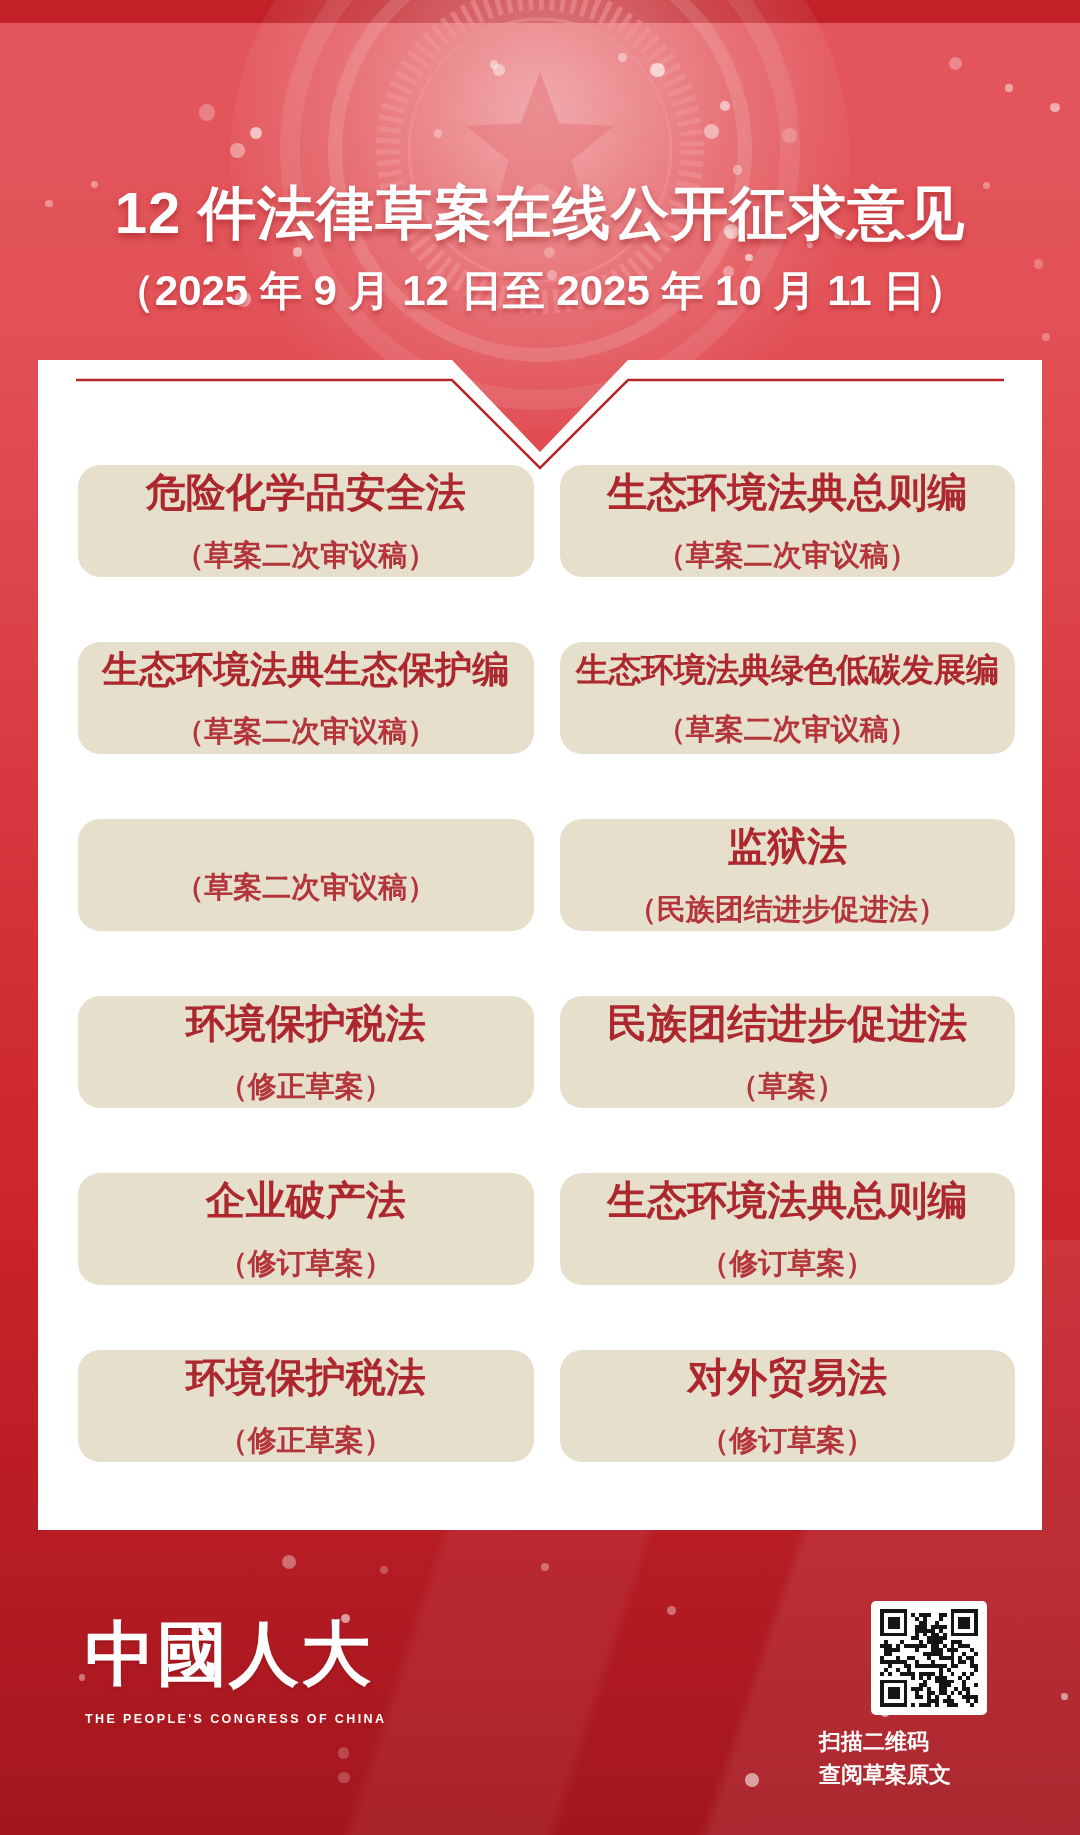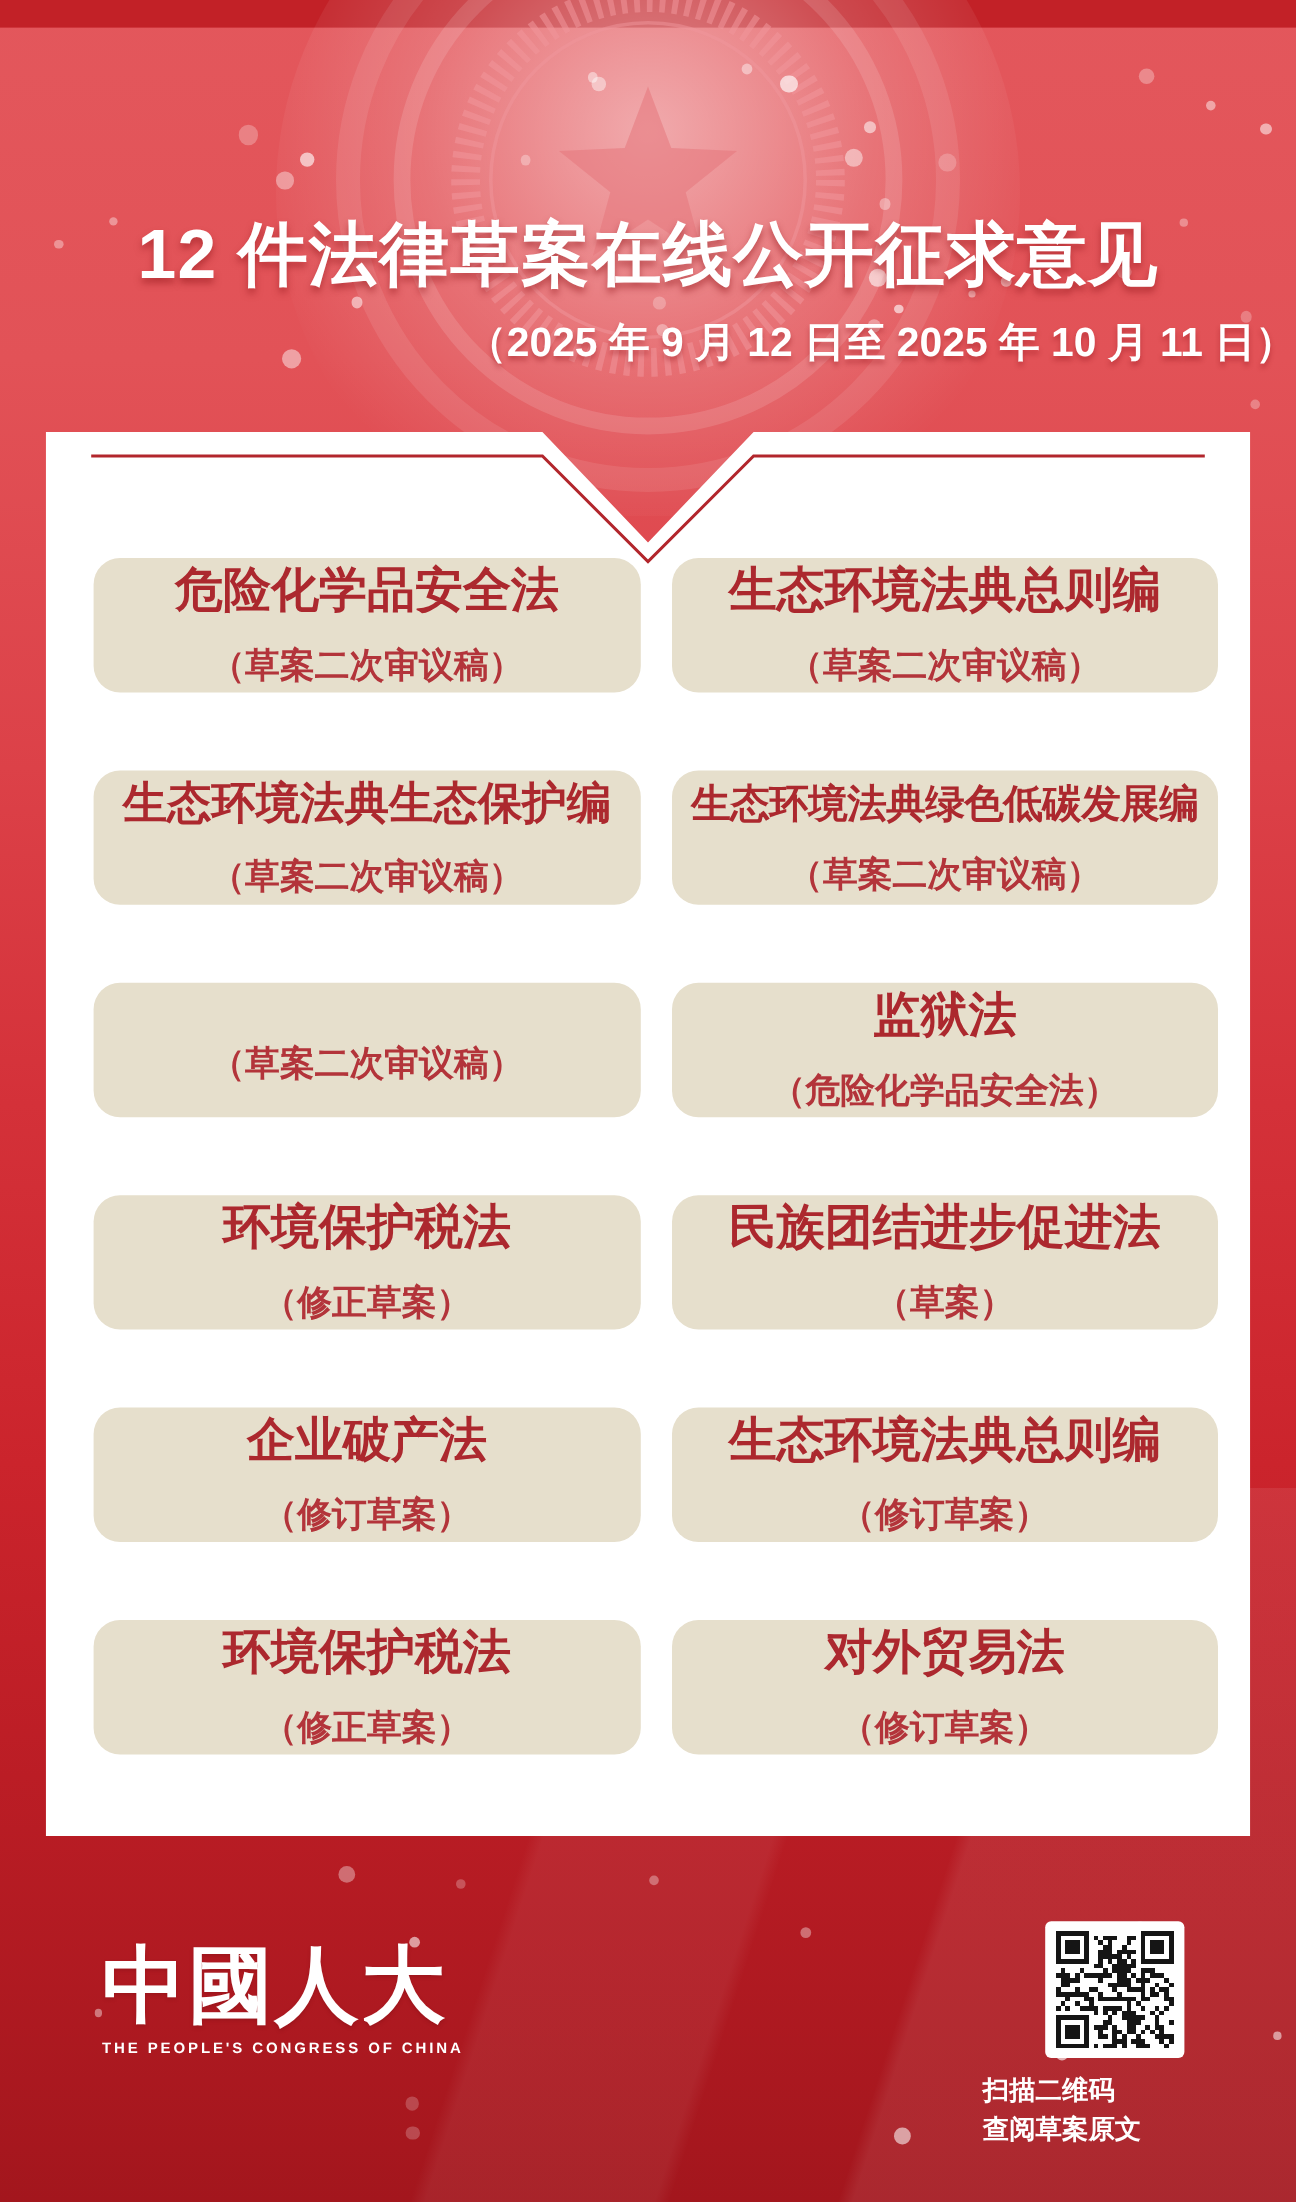--- a/index.html
+++ b/index.html
@@ -14,22 +14,22 @@
   .dots{position:absolute;inset:0;pointer-events:none;}
   .dot{position:absolute;background:#fff;border-radius:50%;}
   .streaks{position:absolute;left:0;right:0;top:1240px;bottom:0;pointer-events:none;
     background:linear-gradient(108deg,rgba(255,255,255,0) 42%,rgba(255,255,255,.06) 43%,rgba(255,255,255,.06) 58%,rgba(255,255,255,0) 59%,rgba(255,255,255,0) 70%,rgba(255,255,255,.08) 71%,rgba(255,255,255,.08) 100%);}
   .title{
     position:absolute;left:0;top:184px;width:1080px;margin:0;text-align:center;
     color:#fff;font-size:58px;font-weight:bold;letter-spacing:1px;line-height:1;
     text-shadow:0 4px 6px rgba(150,25,30,.55);
   }
   .subtitle{
-    position:absolute;left:0;top:268px;width:1080px;text-align:right;
-    color:#fff;font-size:34px;font-weight:bold;line-height:1.1;
+    position:absolute;left:0;top:268px;width:1080px;text-align:center;
+    color:#fff;font-size:42px;font-weight:bold;line-height:1.1;
     text-shadow:0 3px 4px rgba(150,25,30,.45);
   }
   .card{
     position:absolute;left:38px;top:360px;width:1004px;height:1170px;background:#ffffff;
     clip-path:polygon(0 0,414px 0,502px 92px,590px 0,100% 0,100% 100%,0 100%);
   }
   .notch-line{position:absolute;left:0;top:0;}
   .law-grid{
     position:absolute;left:40px;right:27px;top:105px;
     display:grid;grid-template-columns:1fr 1fr;column-gap:26px;row-gap:65px;grid-auto-rows:112px;
@@ -37,21 +37,21 @@
   .tile{
     background:#e6dfcc;border-radius:22px;
     display:flex;flex-direction:column;align-items:center;justify-content:center;gap:5px;
   }
   .law-name{font-size:40px;font-weight:bold;color:#ac282e;line-height:1;white-space:nowrap;}
   .tile.long .law-name{font-size:37px;}
   .tile.xlong .law-name{font-size:33px;letter-spacing:-0.5px;}
   .law-stage{font-size:29px;font-weight:bold;color:#b3343a;line-height:1;white-space:nowrap;margin-top:24px;}
   .logo{position:absolute;left:85px;top:1612px;color:#fff;}
   .logo-cn{font-size:70px;font-weight:bold;line-height:1.2;letter-spacing:2px;text-shadow:0 2px 3px rgba(120,15,20,.35);}
-  .logo-en{font-size:12.5px;font-weight:bold;letter-spacing:2.4px;margin-top:4px;white-space:nowrap;}
+  .logo-en{font-size:12.5px;font-weight:bold;letter-spacing:2.4px;margin-top:16px;white-space:nowrap;}
   .qr-box{
     position:absolute;left:871px;top:1601px;width:116px;height:114px;background:#fff;border-radius:5px;
     padding:8px;box-sizing:border-box;
   }
   .qr-box svg{width:100%;height:100%;display:block;}
   .qr-caption{
     position:absolute;left:819px;top:1725px;width:220px;text-align:left;
     color:#fff;font-size:22px;font-weight:bold;line-height:1.5;
   }
 </style>
@@ -147,21 +147,21 @@
       </div>
       <div class="tile xlong">
         <div class="law-name">生态环境法典绿色低碳发展编</div>
         <div class="law-stage">（草案二次审议稿）</div>
       </div>
       <div class="tile">
         <div class="law-stage">（草案二次审议稿）</div>
       </div>
       <div class="tile">
         <div class="law-name">监狱法</div>
-        <div class="law-stage">（危险化学品安全法）</div>
+        <div class="law-stage">（民族团结进步促进法）</div>
       </div>
       <div class="tile">
         <div class="law-name">环境保护税法</div>
         <div class="law-stage">（修正草案）</div>
       </div>
       <div class="tile">
         <div class="law-name">民族团结进步促进法</div>
         <div class="law-stage">（草案）</div>
       </div>
       <div class="tile">

